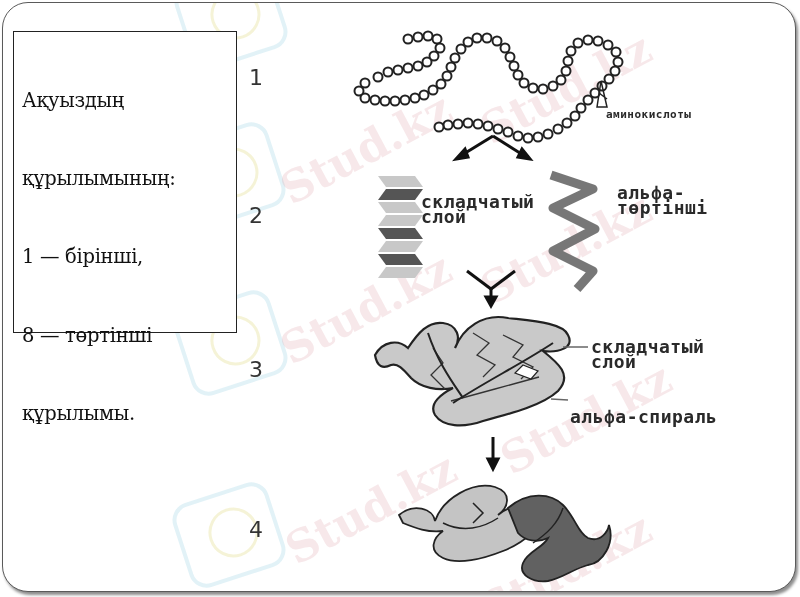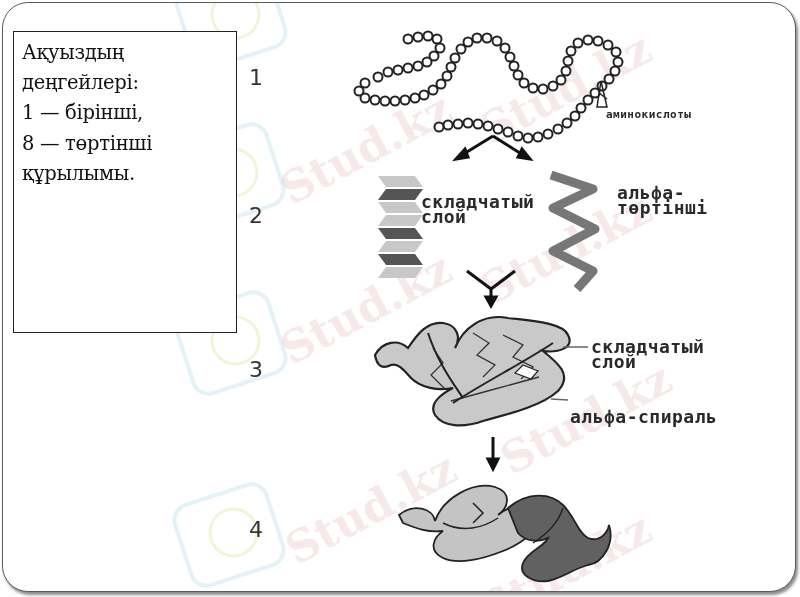--- a/index.html
+++ b/index.html
@@ -16,21 +16,21 @@
     font-size: 44px; color: rgba(220,150,160,0.22); transform: rotate(-28deg);
     white-space: nowrap;
   }
   .wm-logo { position: absolute; width: 92px; height: 80px; border: 4px solid rgba(150,210,225,0.28); border-radius: 18px; transform: rotate(-18deg); }
   .wm-logo::after { content: ""; position: absolute; left: 26px; top: 14px; width: 44px; height: 44px; border-radius: 50%; border: 3px solid rgba(225,220,140,0.35); }
   .legend-box {
     position: absolute; left: 10px; top: 28px; width: 224px; height: 302px;
     border: 1.5px solid #222; background: #fff; box-sizing: border-box;
     padding: 6px 0 0 8px;
   }
-  .legend-line { font-family: "DejaVu Serif", serif; font-size: 19.5px; line-height: 30.2px; color: #111; white-space: nowrap; letter-spacing: -0.3px; }
+  .legend-line { font-family: "DejaVu Serif", serif; font-size: 19.5px; line-height: 30.2px; color: #111; white-space: nowrap; letter-spacing: -0.3px; margin-top: 48px; }
   .stage-num { position: absolute; font-family: "DejaVu Sans", sans-serif; font-size: 22px; color: #333; }
   .label { position: absolute; font-family: "DejaVu Sans Mono", monospace; font-size: 18px; font-weight: bold; color: #2a2a2a; line-height: 15px; white-space: nowrap; letter-spacing: 0.5px; }
   svg.diagram { position: absolute; left: 0; top: 0; }
 </style>
 </head>
 <body>
 
 <div class="slide-frame">
 
   <div class="watermark-layer">
@@ -197,19 +197,19 @@
   </div>
 
   <div class="label" style="left:588px; top:336px;">
     <div>складчатый</div>
     <div>слой</div>
   </div>
   <div class="label" style="left:567px; top:406px;">альфа-спираль</div>
 
   <div class="legend-box">
     <div class="legend-line">Ақуыздың</div>
-    <div class="legend-line">деңгейлері:</div>
+    <div class="legend-line">құрылымының:</div>
     <div class="legend-line">1 — бірінші,</div>
     <div class="legend-line">8 — төртінші</div>
     <div class="legend-line">құрылымы.</div>
   </div>
 
 </div>
 
 </body></html>

